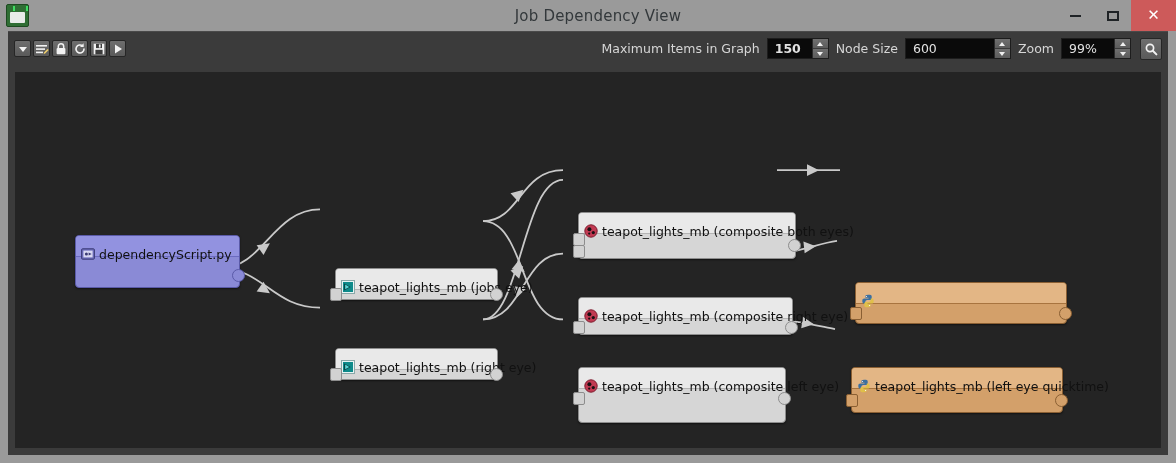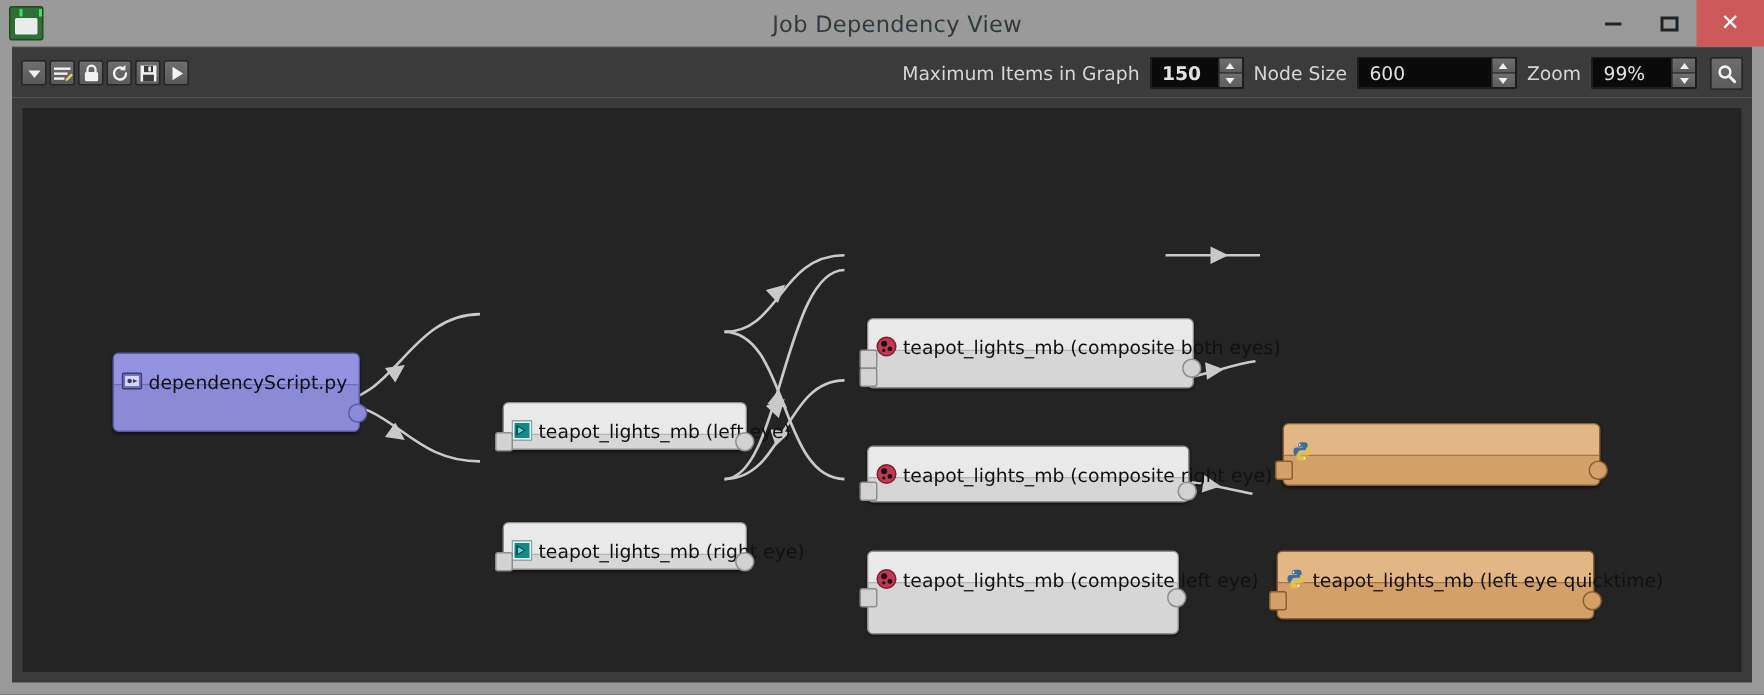--- a/index.html
+++ b/index.html
@@ -336,21 +336,21 @@
       </div>
 
       <div class="node node-gray" style="left:320px;top:196px;width:163px;height:32px;">
         <div class="hdr">
           <svg class="ico" viewBox="0 0 14 14" aria-hidden="true">
             <rect x="0.5" y="0.5" width="13" height="13" fill="#e8f4f4" stroke="#8aa8a8" stroke-width="1"></rect>
             <rect x="2" y="2" width="10" height="10" fill="#0e8a8a"></rect>
             <polygon points="3.2,3.4 9.5,6.9 3.2,10.4" fill="#0a3a3a"></polygon>
             <polygon points="4.2,4.6 8.3,6.9 4.2,9.2" fill="#5fd7d7"></polygon>
           </svg>
-          <span>teapot_lights_mb (left eye)</span>
+          <span>teapot_lights_mb (jobs eye)</span>
         </div>
         <div class="knob sq gray-knob" style="left:-6px;top:19px;"></div>
         <div class="knob gray-knob" style="right:-6px;top:19px;"></div>
       </div>
 
       <div class="node node-gray" style="left:320px;top:276px;width:163px;height:32px;">
         <div class="hdr">
           <svg class="ico" viewBox="0 0 14 14" aria-hidden="true">
             <rect x="0.5" y="0.5" width="13" height="13" fill="#e8f4f4" stroke="#8aa8a8" stroke-width="1"></rect>
             <rect x="2" y="2" width="10" height="10" fill="#0e8a8a"></rect>

